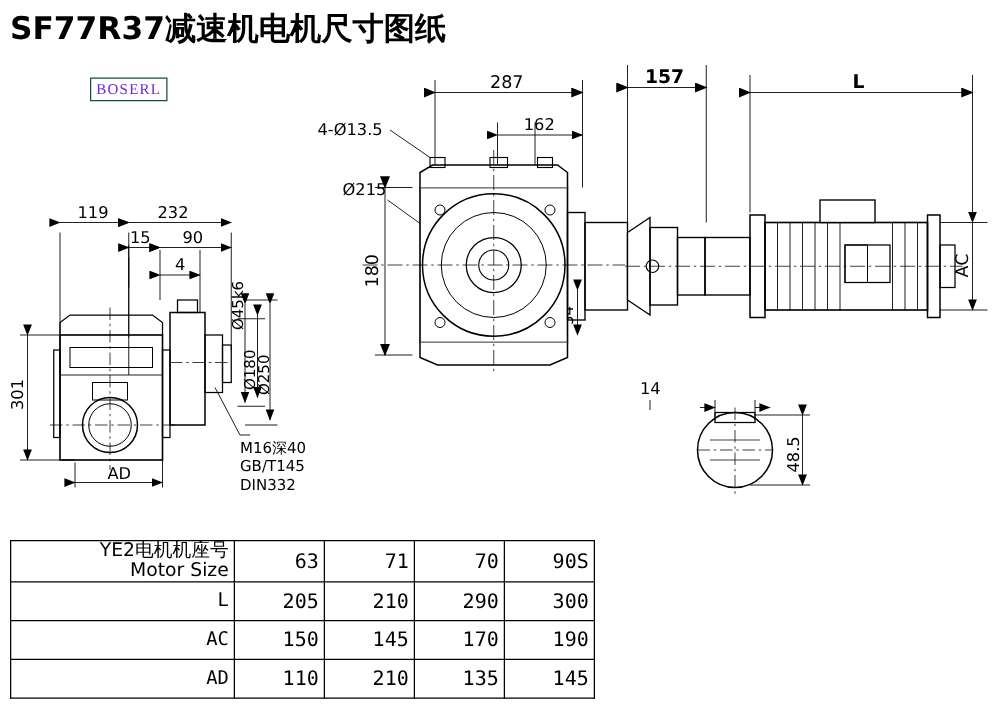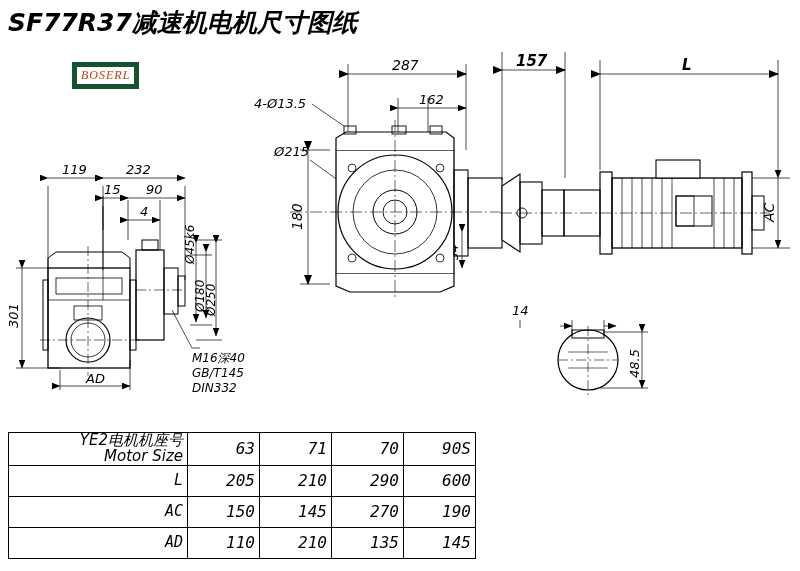--- a/index.html
+++ b/index.html
@@ -4,32 +4,32 @@
 <style>
   html,body{margin:0;padding:0;}
   body{
     width:800px;height:571px;
     background:#ffffff;
     font-family:"Liberation Sans", sans-serif;
     color:#000;
     position:relative;
     overflow:hidden;
   }
-  #stage{position:absolute;left:0;top:0;width:800px;height:571px;font-style:italic;}
+  #stage{position:absolute;left:0;top:0;width:800px;height:571px;}
   .title{
     position:absolute;left:8px;top:6px;
     font-size:25px;font-weight:bold;
     font-family:"DejaVu Sans", sans-serif;
     letter-spacing:0px;
     white-space:nowrap;
   }
   .logo{
     position:absolute;left:72px;top:62px;
-    border:5px solid #14532d;
-    color:#c2410c;
+    border:1px solid #14532d;
+    color:#6d28d9;
     font-size:12px;
     font-family:"Liberation Serif", serif;
     padding:1px 4px;
     letter-spacing:1px;
     background:#fff;
   }
   svg{position:absolute;left:0;top:0;}
   .tbl{
     position:absolute;left:8px;top:432px;
     border-collapse:collapse;
@@ -270,27 +270,27 @@
       <td class="val">63</td>
       <td class="val">71</td>
       <td class="val">70</td>
       <td class="val">90S</td>
     </tr>
     <tr>
       <td class="hdr-label">L</td>
       <td class="val">205</td>
       <td class="val">210</td>
       <td class="val">290</td>
-      <td class="val">600</td>
+      <td class="val">300</td>
     </tr>
     <tr>
       <td class="hdr-label">AC</td>
       <td class="val">150</td>
       <td class="val">145</td>
-      <td class="val">270</td>
+      <td class="val">170</td>
       <td class="val">190</td>
     </tr>
     <tr>
       <td class="hdr-label">AD</td>
       <td class="val">110</td>
       <td class="val">210</td>
       <td class="val">135</td>
       <td class="val">145</td>
     </tr>
   </tbody>

